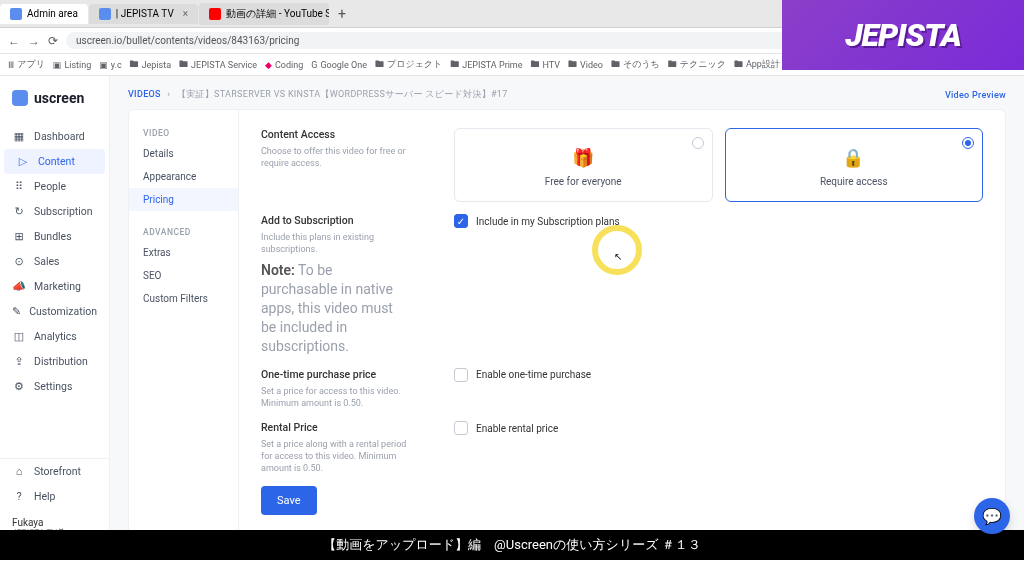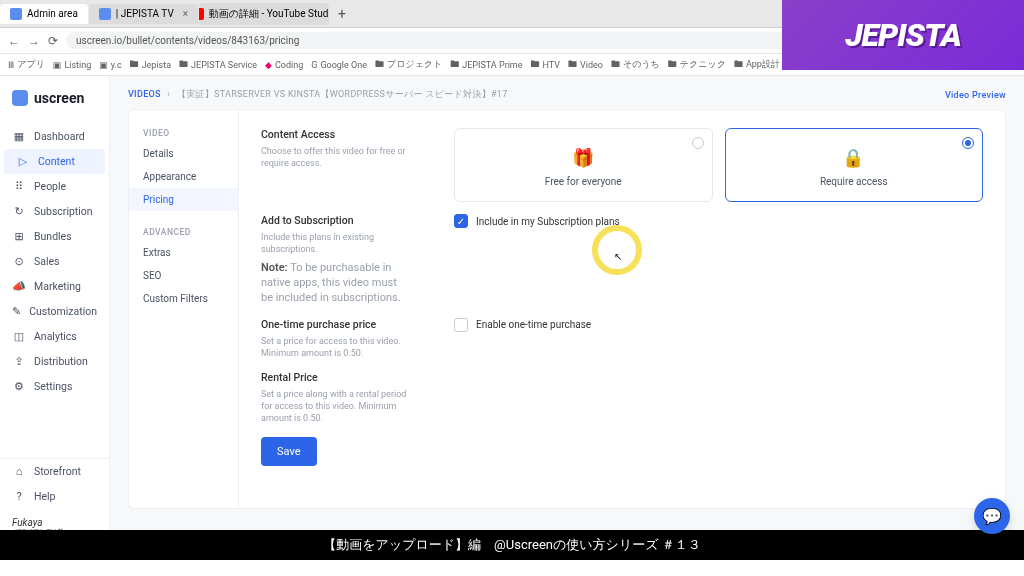--- a/index.html
+++ b/index.html
@@ -1,21 +1,21 @@
 <!DOCTYPE html>
 <html><head>
 <meta charset="utf-8">
 <style>
 * { margin: 0; padding: 0; box-sizing: border-box; font-family: -apple-system, BlinkMacSystemFont, "Segoe UI", Roboto, sans-serif; }
 body { width: 1024px; height: 576px; overflow: hidden; background: #fff; position: relative; }
 
 
 .browser-chrome { height: 28px; background: #e8e8e8; display: flex; align-items: center; font-size: 10px; border-bottom: 1px solid #d0d0d0; }
 .tab { background: #fff; padding: 4px 10px; margin-right: 1px; display: flex; align-items: center; gap: 5px; border-radius: 4px 4px 0 0; max-width: 130px; white-space: nowrap; overflow: hidden; }
-.tab.inactive { background: #dcdcdc; justify-content: center; }
+.tab.inactive { background: #dcdcdc; }
 .tab-icon { width: 12px; height: 12px; background: #5b8def; border-radius: 2px; flex-shrink: 0; }
 .tab-close { color: #666; margin-left: 4px; }
 .new-tab { padding: 0 8px; color: #555; font-size: 14px; }
 .win-controls { margin-left: auto; display: flex; gap: 10px; padding: 0 8px; font-size: 11px; color: #555; }
 
 .url-bar { height: 26px; background: #fff; display: flex; align-items: center; gap: 8px; padding: 0 8px; font-size: 10px; color: #555; border-bottom: 1px solid #e5e5e5; }
 .url-input { flex: 1; background: #f1f3f4; border-radius: 12px; padding: 3px 10px; font-size: 10px; color: #555; }
 .nav-icon { color: #5f6368; font-size: 12px; }
 
 .bookmarks-bar { height: 22px; background: #fff; display: flex; align-items: center; gap: 8px; padding: 0 8px; font-size: 9px; color: #5f6368; border-bottom: 1px solid #e5e5e5; overflow: hidden; }
@@ -25,40 +25,40 @@
 
 .app { display: flex; height: calc(576px - 28px - 26px - 22px - 30px); }
 .sidebar { width: 110px; background: #fff; border-right: 1px solid #eef0f2; display: flex; flex-direction: column; }
 .logo { padding: 14px 12px; display: flex; align-items: center; gap: 6px; font-weight: 700; font-size: 14px; color: #1a1d29; }
 .logo-mark { width: 16px; height: 16px; background: #5b8def; border-radius: 4px; display: inline-block; }
 .nav { display: flex; flex-direction: column; padding: 4px 0; }
 .nav-item { display: flex; align-items: center; gap: 8px; padding: 6px 12px; font-size: 10.5px; color: #4a5262; cursor: pointer; }
 .nav-item.active { background: #eef3ff; color: #2d65e8; border-radius: 4px; margin: 0 4px; }
 .nav-ico { width: 14px; text-align: center; font-size: 11px; color: inherit; }
 .sidebar-bottom { margin-top: auto; border-top: 1px solid #eef0f2; }
-.user-card { padding: 8px 12px; font-size: 10px; color: #333; display: flex; align-items: center; justify-content: flex-start; font-style: italic; }
+.user-card { padding: 8px 12px; font-size: 10px; color: #333; display: flex; align-items: center; justify-content: flex-start; }
 .user-card .sub { font-size: 8.5px; color: #8a8f98; }
 
 .main { flex: 1; background: #f7f8fa; overflow: auto; }
 .breadcrumb { padding: 12px 18px 8px; font-size: 9px; color: #9aa0ac; letter-spacing: .3px; display: flex; align-items: center; justify-content: space-between; }
 .breadcrumb .link { color: #2d65e8; font-weight: 500; }
 .breadcrumb-left span { margin-right: 4px; }
 
 .panel { display: flex; background: #fff; margin: 0 18px 16px; border: 1px solid #eef0f2; border-radius: 6px; min-height: 400px; }
 .panel-nav { width: 110px; border-right: 1px solid #eef0f2; padding: 14px 0; }
 .panel-nav h5 { font-size: 8.5px; color: #9aa0ac; font-weight: 500; letter-spacing: .5px; padding: 4px 14px; }
 .panel-nav .item { font-size: 10px; color: #4a5262; padding: 6px 14px; cursor: pointer; }
 .panel-nav .item.active { color: #2d65e8; background: #f3f6ff; }
 
 .panel-body { flex: 1; padding: 18px 22px; }
 .section { display: flex; gap: 43px; margin-bottom: 12px; }
 .section-label { width: 150px; flex-shrink: 0; }
 .section-label h4 { font-size: 10.5px; color: #333; font-weight: 500; margin-bottom: 4px; }
 .section-label p { font-size: 9px; color: #9aa0ac; line-height: 1.35; }
-.section-label .note { font-size: 11px; color: #9aa0ac; margin-top: 6px; }
+.section-label .note { font-size: 14px; color: #9aa0ac; margin-top: 6px; }
 .section-label .note b { color: #555; font-weight: 600; }
 .section-control { flex: 1; }
 
 .access-cards { display: flex; gap: 12px; }
 .access-card { flex: 1; border: 1px solid #e5e8ee; border-radius: 6px; padding: 18px 10px 14px; text-align: center; position: relative; cursor: pointer; }
 .access-card.selected { border-color: #2d65e8; }
 .access-card .radio { position: absolute; top: 8px; right: 8px; width: 12px; height: 12px; border: 1.5px solid #c5cad3; border-radius: 50%; }
 .access-card.selected .radio { border-color: #2d65e8; }
 .access-card.selected .radio::after { content: ""; position: absolute; inset: 2px; background: #2d65e8; border-radius: 50%; }
 .access-card .card-icon { font-size: 18px; color: #4a5262; margin-bottom: 8px; }
@@ -323,20 +323,26 @@
             </label>
           </div>
         </div>
 
         
         <div class="section">
           <div class="section-label">
             <h4>Rental Price</h4>
             <p>Set a price along with a rental period for access to this video. Minimum amount is 0.50.</p>
           </div>
+          <div class="section-control">
+            <label class="check-row">
+              <span class="checkbox"></span>
+              <span>Enable rental price</span>
+            </label>
+          </div>
         </div>
 
         <button class="save-btn">Save</button>
       </div>
     </div>
   </div>
 </div>
 
 <div class="bottom-caption">【動画をアップロード】編　@Uscreenの使い方シリーズ ＃１３</div>
 

